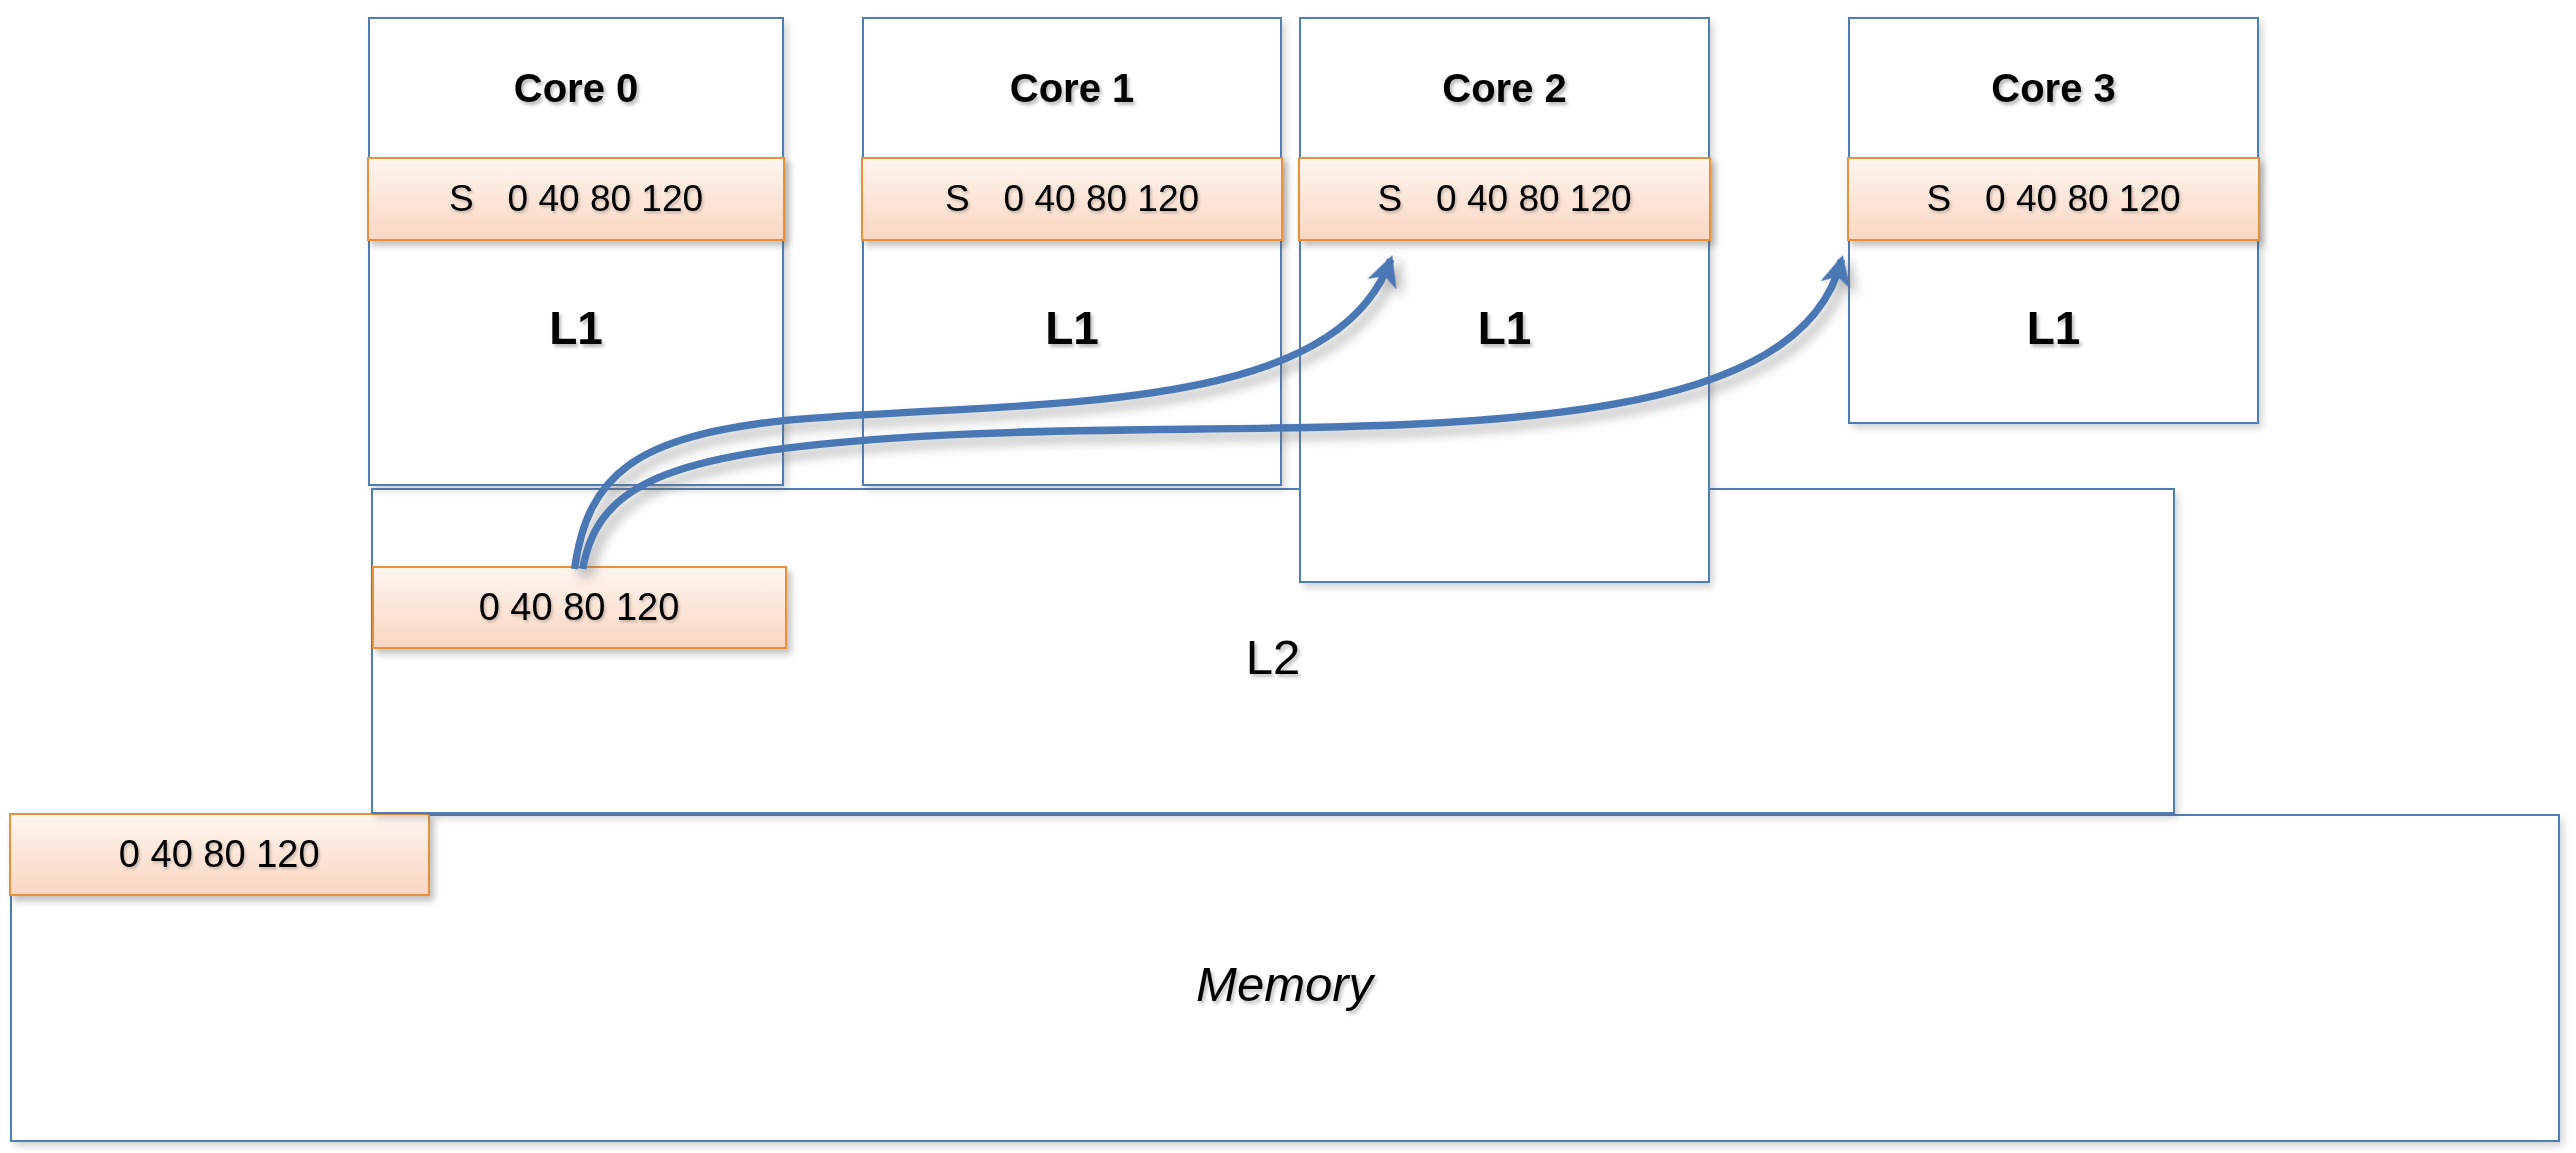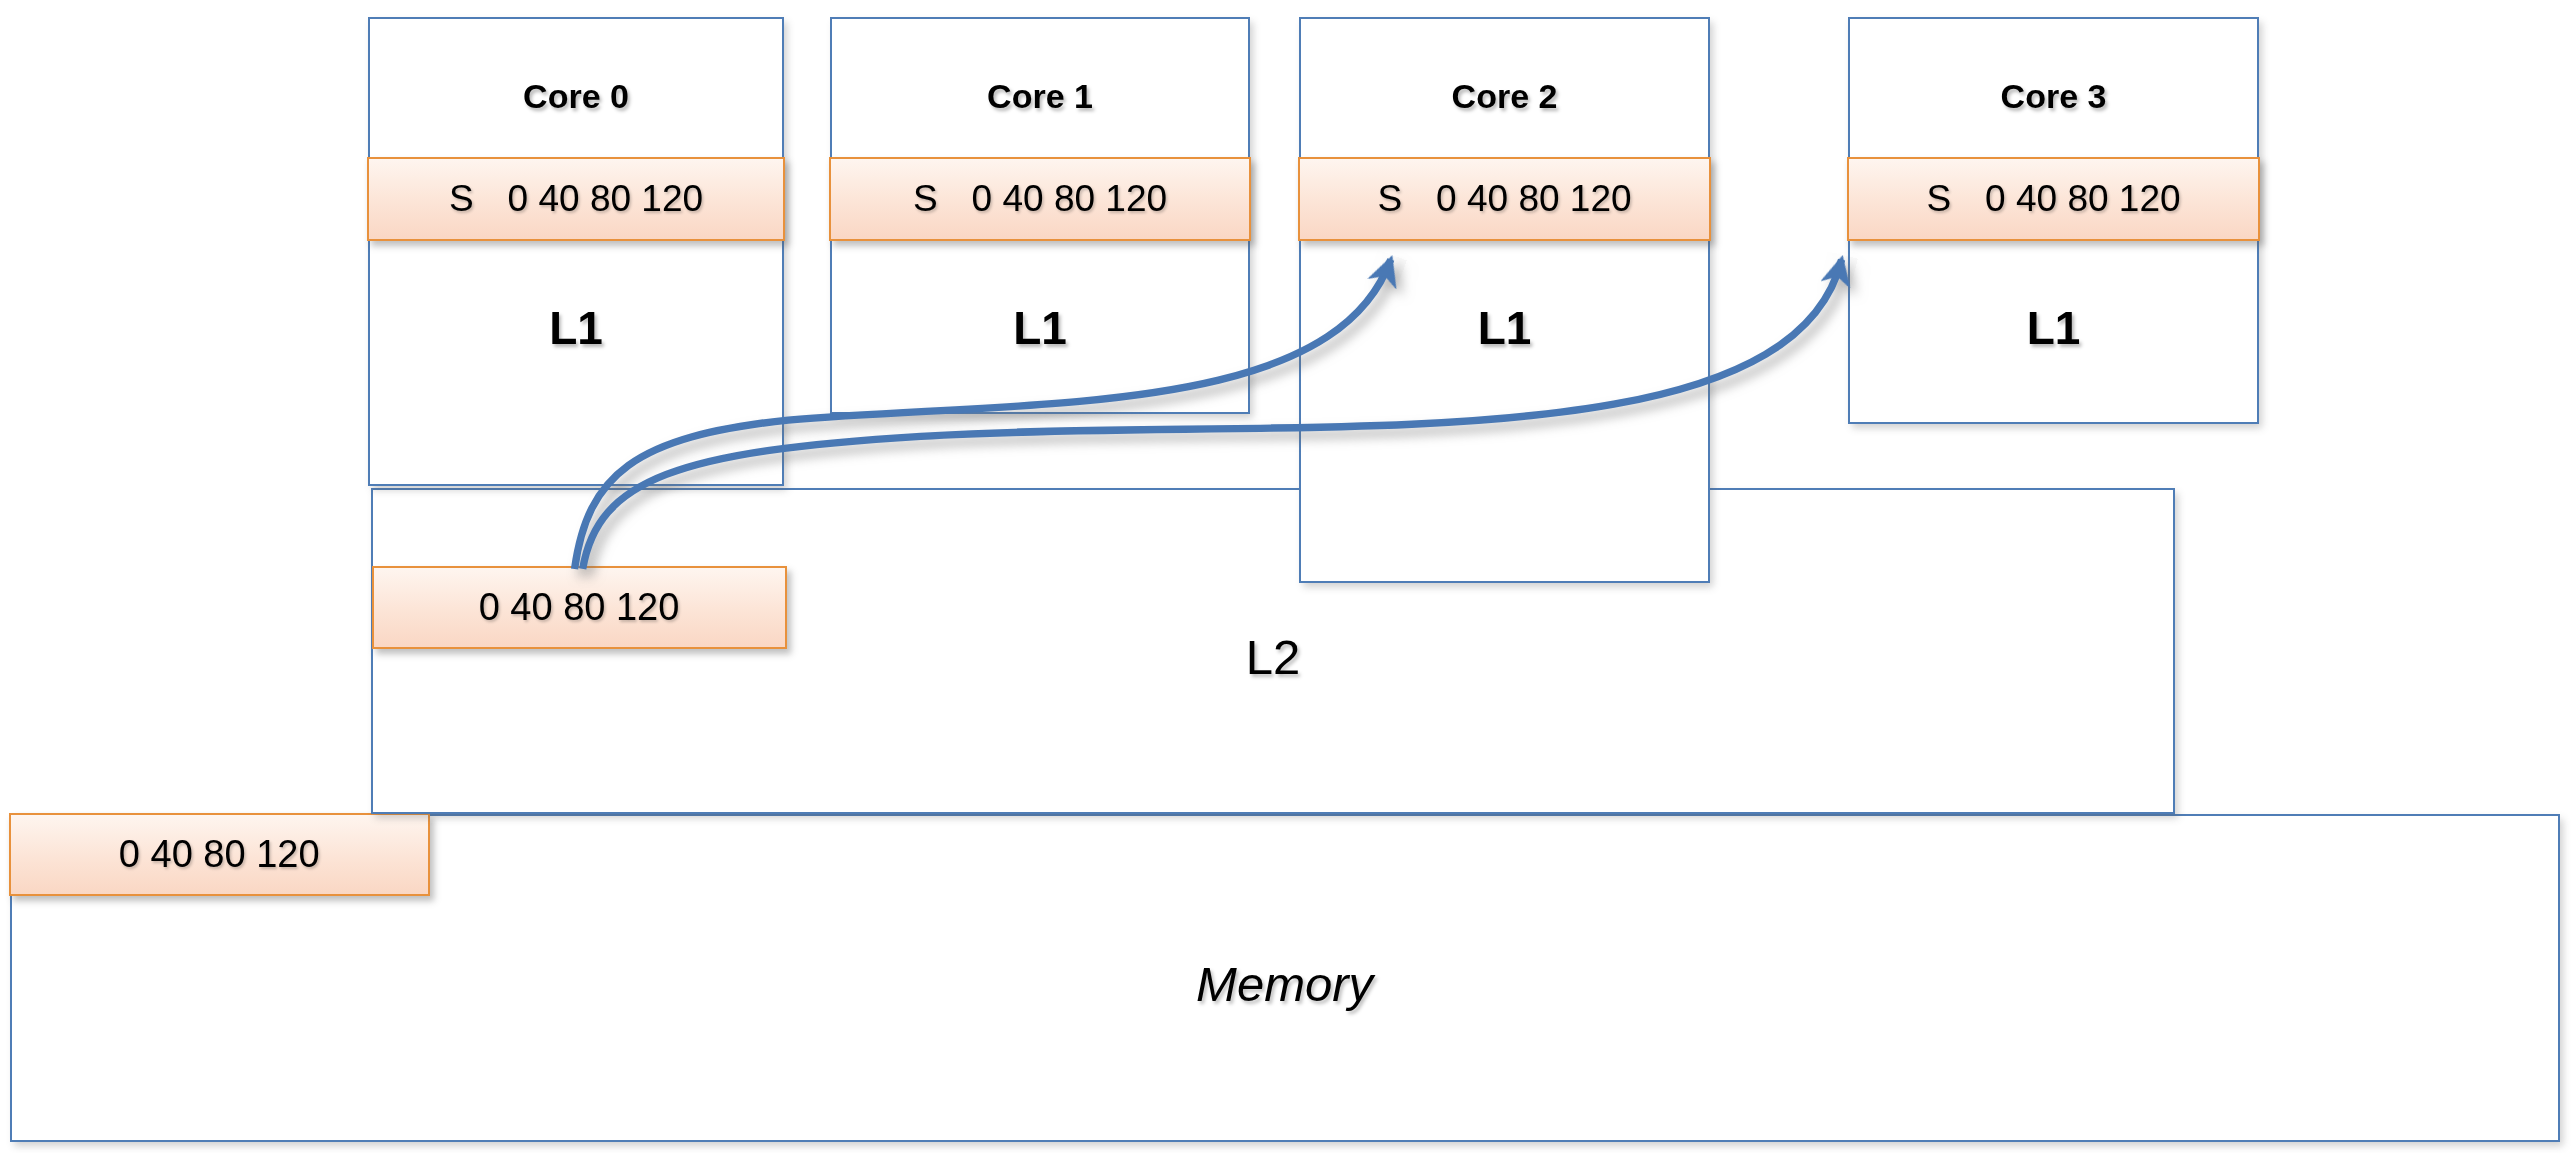--- a/index.html
+++ b/index.html
@@ -12,23 +12,22 @@
     border:2.6px solid var(--blue,#4F7DB6);
     box-shadow:4.4px 5.2px 7.4px rgba(90,90,90,0.28);
     box-sizing:border-box;
   }
   .core{z-index:3;}
   .l2box{z-index:2;}
   .membox{z-index:1;}
   .core-title{
     position:absolute;left:0;right:0;top:0;height:138px;
     display:flex;align-items:center;justify-content:center;
-    font-size:34px;font-weight:bold;
+    font-size:40px;font-weight:bold;
     text-shadow:2.2px 2.9px 3.7px rgba(0,0,0,0.28);
-    margin-top:8px;
   }
   .tagbox{
     position:absolute;
     border:2.9px solid var(--orange,#E8913C);
     background:linear-gradient(180deg,#fef5ef 0%,#fce4d6 55%,#fad7c4 100%);
     box-shadow:4.4px 5.2px 6.6px rgba(90,90,90,0.38);
     box-sizing:border-box;
     display:flex;align-items:center;justify-content:center;
     font-size:37px;
     text-shadow:1.5px 2.2px 2.9px rgba(0,0,0,0.22);
@@ -61,21 +60,21 @@
 
   <div class="box core" style="left:368px;top:17px;width:416px;height:469px;">
     <div class="core-title">Core 0</div>
     <div class="tagbox sbox">
       <span class="s-label">S</span>
       <span class="s-nums">0 40 80 120</span>
     </div>
     <div class="l1-label">L1</div>
   </div>
 
-  <div class="box core" style="left:830px;top:17px;width:420px;height:397px;">
+  <div class="box core" style="left:862px;top:17px;width:420px;height:469px;">
     <div class="core-title">Core 1</div>
     <div class="tagbox sbox">
       <span class="s-label">S</span>
       <span class="s-nums">0 40 80 120</span>
     </div>
     <div class="l1-label">L1</div>
   </div>
 
   <div class="box core" style="left:1299px;top:17px;width:411px;height:566px;">
     <div class="core-title">Core 2</div>

